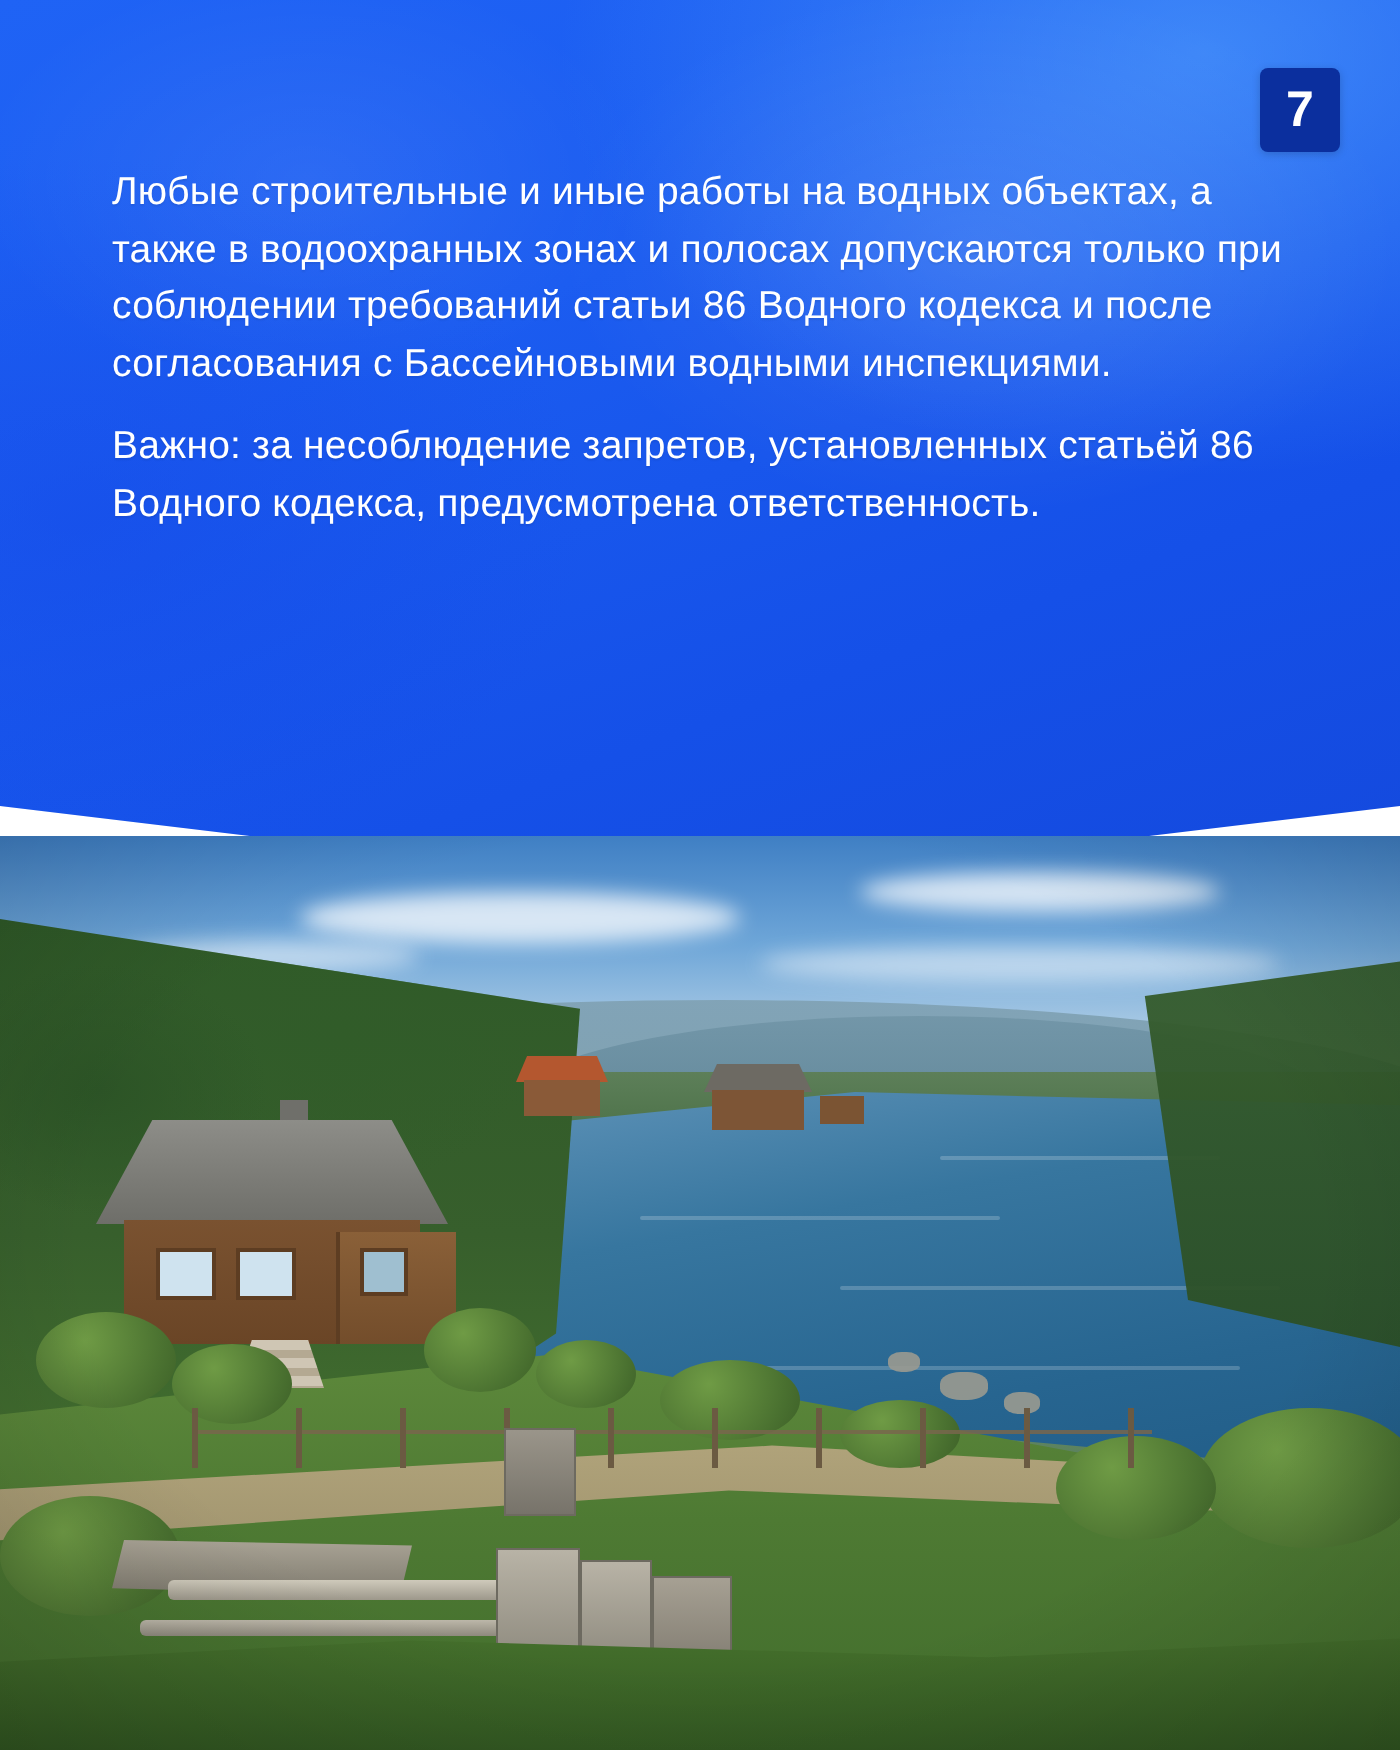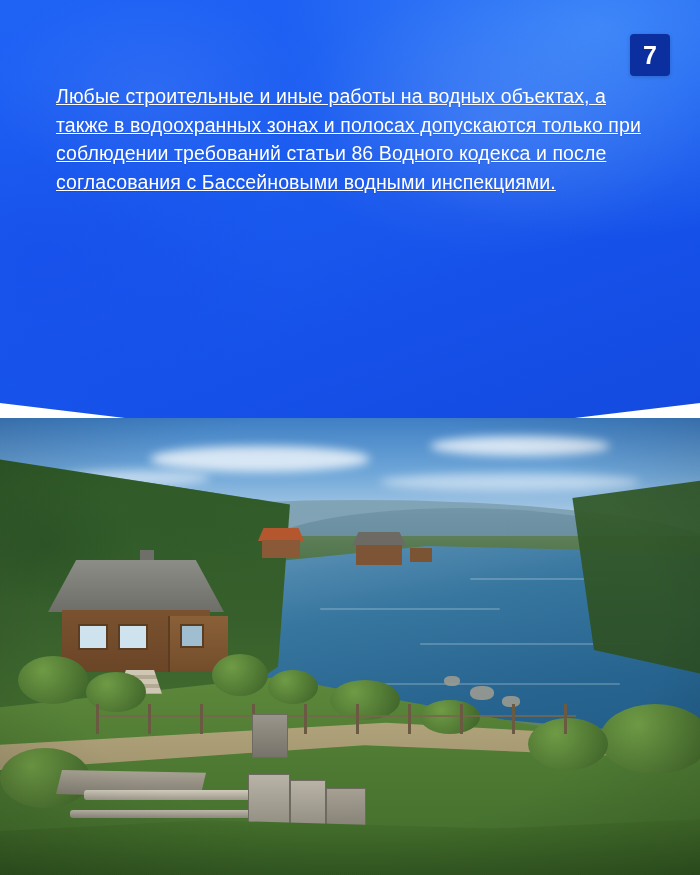--- a/index.html
+++ b/index.html
@@ -71,21 +71,20 @@
     top: 82px;
     width: 606px;
     color: #ffffff;
   }
   .para {
     font-size: 19.5px;
     line-height: 28.5px;
     margin: 0 0 13px 0;
     letter-spacing: 0.1px;
     text-shadow: 0 1px 1px rgba(0,0,0,0.08);
-    text-decoration: underline;
   }
   .para:last-child { margin-bottom: 0; }
   .para-2 { margin-bottom: 16px; }
 
   
   .photo {
     position: absolute;
     left: 0;
     top: 418px;
     width: 700px;
@@ -331,20 +330,21 @@
 <div class="card">
 
   <div class="top-panel">
     <div class="sheen"></div>
   </div>
 
   <div class="badge">7</div>
 
   <div class="text-block">
     <p class="para para-1">Любые строительные и иные работы на водных объектах, а также в водоохранных зонах и полосах допускаются только при соблюдении требований статьи 86 Водного кодекса и после согласования с Бассейновыми водными инспекциями.</p>
+    <p class="para para-2">Важно: за несоблюдение запретов, установленных статьёй 86 Водного кодекса, предусмотрена ответственность.</p>
   </div>
 
   <div class="photo">
     <div class="photo-inner">
       <div class="sky"></div>
       <div class="cloud c1"></div>
       <div class="cloud c2"></div>
       <div class="cloud c3"></div>
       <div class="cloud c4"></div>
 

